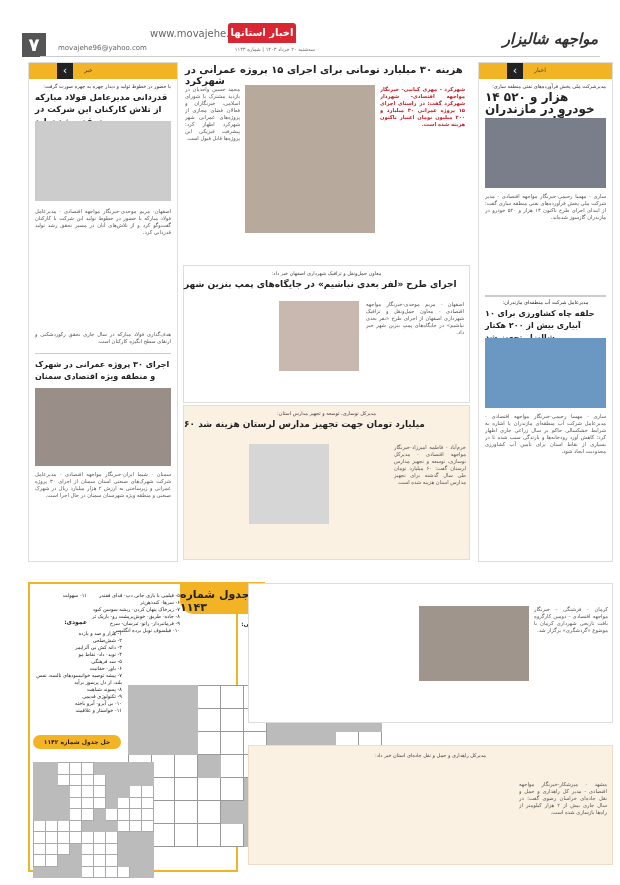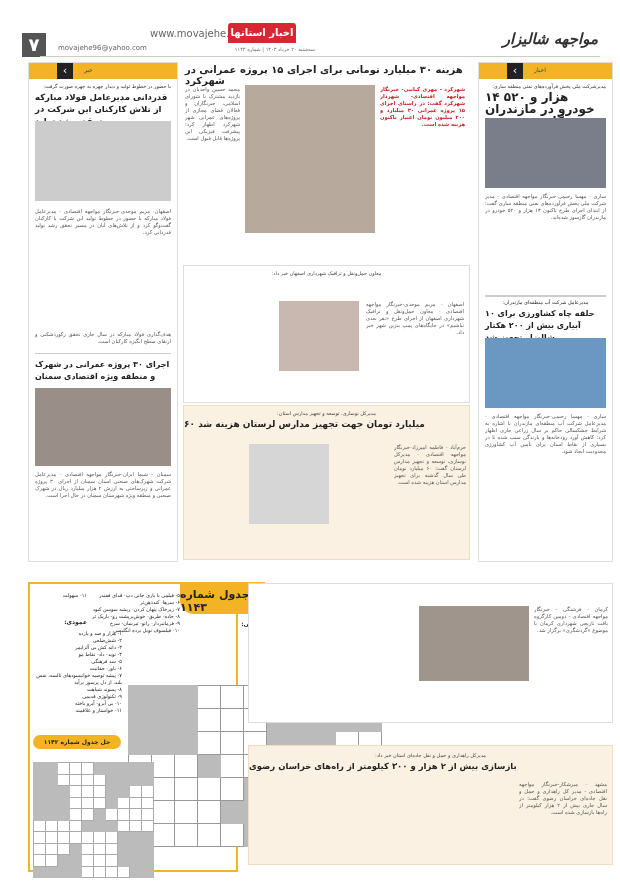--- a/index.html
+++ b/index.html
@@ -53,20 +53,21 @@
   <div class="txt" style="position:absolute;top:408px;left:6px;right:6px;height:88px;overflow:hidden">سمنان - شیما ایران-خبرنگار مواجهه اقتصادی - مدیرعامل شرکت شهرک‌های صنعتی استان سمنان از اجرای ۳۰ پروژه عمرانی و زیرساختی به ارزش ۲ هزار میلیارد ریال در شهرک صنعتی و منطقه ویژه شهرستان سمنان در حال اجرا است.</div>
 </div>
 
 <div class="abs headline" style="left:185px;top:64px;width:280px;font-size:10px">هزینه ۳۰ میلیارد تومانی برای اجرای ۱۵ پروژه عمرانی در شهرکرد</div>
 <div class="photo" style="left:245px;top:85px;width:130px;height:148px;background:#b7a99c"></div>
 <div class="abs txt" style="left:380px;top:86px;width:85px;height:150px;overflow:hidden"><span class="red">شهرکرد - مهری کیانیی- خبرنگار مواجهه اقتصادی- شهردار شهرکرد گفت: در راستای اجرای ۱۵ پروژه عمرانی ۳۰ میلیارد و ۲۰۰ میلیون تومان اعتبار تاکنون هزینه شده است.</span></div>
 <div class="abs txt" style="left:185px;top:86px;width:55px;height:150px;overflow:hidden">محمد حسین واحدیان در بازدید مشترک با شورای اسلامی، خبرنگاران و فعالان فضای مجازی از پروژه‌های عمرانی شهر شهرکرد اظهار کرد: پیشرفت فیزیکی این پروژه‌ها قابل قبول است.</div>
 
 <div class="col" style="left:183px;top:265px;width:287px;height:138px">
   <div class="rtl" style="text-align:center;font-size:5px;padding-top:4px;color:#444">معاون حمل‌ونقل و ترافیک شهرداری اصفهان خبر داد:</div>
+  <div class="headline" style="font-size:9px;padding-top:3px">اجرای طرح «لفر بعدی نباشیم» در جایگاه‌های پمپ بنزین شهر</div>
   <div class="photo" style="left:95px;top:35px;width:80px;height:70px;background:#c9b8b0"></div>
   <div class="txt" style="position:absolute;left:182px;top:35px;width:98px;height:95px;overflow:hidden">اصفهان - مریم موحدی-خبرنگار مواجهه اقتصادی - معاون حمل‌ونقل و ترافیک شهرداری اصفهان از اجرای طرح «نفر بعدی نباشیم» در جایگاه‌های پمپ بنزین شهر خبر داد.</div>
 </div>
 
 <div class="col box-beige" style="left:183px;top:405px;width:287px;height:155px;border-color:#f0dcc0">
   <div class="rtl" style="text-align:center;font-size:5px;padding-top:4px;color:#444">مدیرکل نوسازی، توسعه و تجهیز مدارس استان:</div>
   <div class="headline" style="font-size:9px;padding-top:3px">۶۰ میلیارد تومان جهت تجهیز مدارس لرستان هزینه شد</div>
   <div class="photo" style="left:65px;top:38px;width:80px;height:80px;background:#d6d6d6"></div>
   <div class="txt" style="position:absolute;left:210px;top:38px;width:72px;height:110px;overflow:hidden">خرم‌آباد - فاطمه امیرزاد-خبرنگار مواجهه اقتصادی - مدیرکل نوسازی، توسعه و تجهیز مدارس لرستان گفت: ۶۰ میلیارد تومان طی سال گذشته برای تجهیز مدارس استان هزینه شده است.</div>
 </div>
@@ -339,15 +340,14 @@
 </tbody>
   </table>
 
 <div class="col" style="left:248px;top:583px;width:365px;height:140px">
   <div class="photo" style="left:170px;top:22px;width:110px;height:75px;background:#9f958c"></div>
   <div class="txt" style="position:absolute;left:285px;top:22px;width:74px;height:110px;overflow:hidden">کرمان - فرشتگی - خبرنگار مواجهه اقتصادی - دومین کارگروه بافت تاریخی شهرداری کرمان با موضوع «گردشگری» برگزار شد.</div>
 </div>
 
 <div class="col box-beige" style="left:248px;top:745px;width:365px;height:120px;border-color:#f0dcc0">
   <div class="rtl" style="text-align:center;font-size:5px;padding-top:6px;color:#444">مدیرکل راهداری و حمل و نقل جاده‌ای استان خبر داد:</div>
-  <div class="headline" style="font-size:8.5px;padding-top:3px">بازسازی بیش از ۲ هزار و ۳۰۰ کیلومتر از راه‌های خراسان رضوی</div>
   <div class="txt" style="position:absolute;left:270px;top:35px;width:88px;height:80px;overflow:hidden">مشهد - میرشکار-خبرنگار مواجهه اقتصادی - مدیر کل راهداری و حمل و نقل جاده‌ای خراسان رضوی گفت: در سال جاری بیش از ۲ هزار کیلومتر از راه‌ها بازسازی شده است.</div>
 </div>
 
 </body></html>

